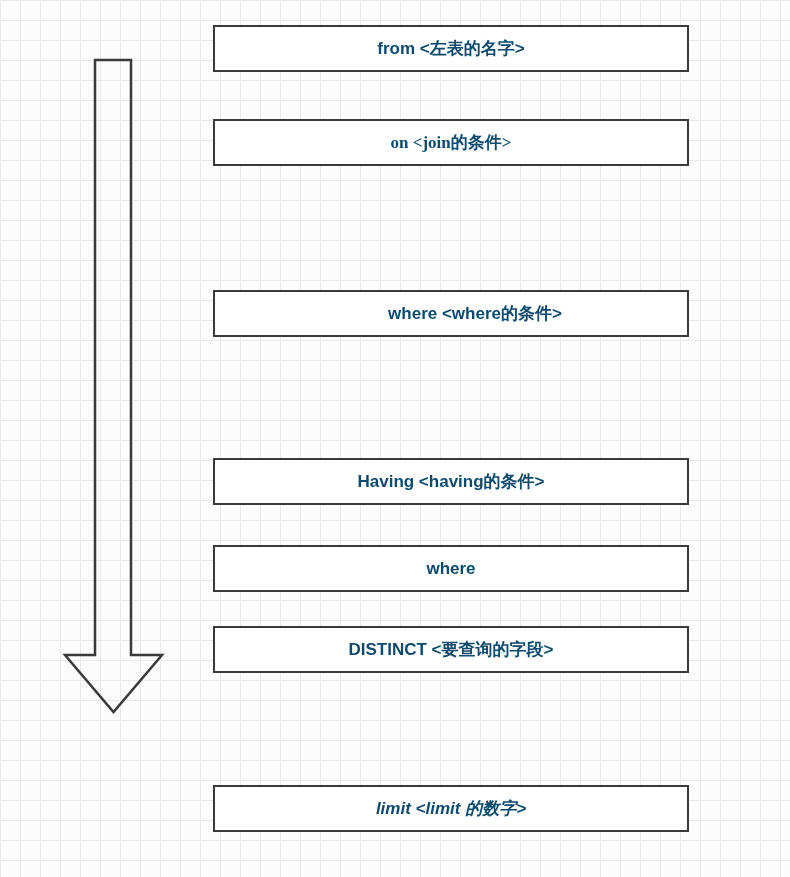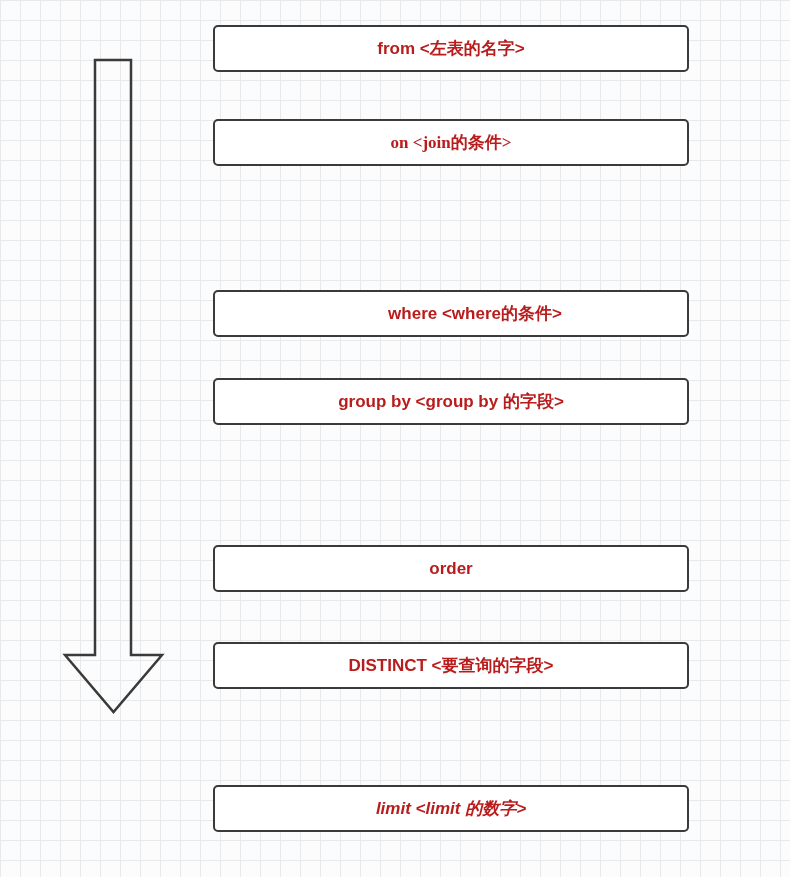--- a/index.html
+++ b/index.html
@@ -22,38 +22,38 @@
     background-size: 20px 20px;
   }
 
   .flow-box {
     position: absolute;
     left: 213px;
     width: 476px;
     height: 47px;
     background: #ffffff;
     border: 2.5px solid #3a3a3a;
-    border-radius: 5px;
+    border-radius: 0;
     display: flex;
     align-items: center;
     justify-content: center;
     font-size: 17px;
     font-weight: bold;
-    color: #b91c1c;
+    color: #0c4a6e;
     white-space: nowrap;
   }
 
   .box-0 { top: 25px; }
   .box-1 { top: 119px; font-family: Liberation Serif, serif; }
   .box-2 { top: 204px; }
   .box-3 { top: 290px; padding-left: 48px; }
   .box-4 { top: 378px; }
   .box-5 { top: 458px; }
   .box-6 { top: 545px; }
-  .box-7 { top: 642px; text-align: right; }
+  .box-7 { top: 626px; text-align: right; }
   .box-8 { top: 706px; }
   .box-9 { top: 785px; font-style: italic; }
 
   .arrow-svg {
     position: absolute;
     left: 0;
     top: 0;
     width: 790px;
     height: 877px;
     pointer-events: none;
@@ -64,18 +64,18 @@
 
 <div class="canvas">
 
   <svg class="arrow-svg" viewBox="0 0 790 877" xmlns="http://www.w3.org/2000/svg">
     <polygon points="95,60 131,60 131,655 162,655 113.5,712 65,655 95,655" fill="none" stroke="#3a3a3a" stroke-width="2.5" stroke-linejoin="miter"></polygon>
   </svg>
 
   <div class="flow-box box-0">from  &lt;左表的名字&gt;</div>
   <div class="flow-box box-1">on &lt;join的条件&gt;</div>
   <div class="flow-box box-3">where &lt;where的条件&gt;</div>
-  <div class="flow-box box-4">group by &lt;group by 的字段&gt;</div>
-  <div class="flow-box box-6">order</div>
+  <div class="flow-box box-5">Having &lt;having的条件&gt;</div>
+  <div class="flow-box box-6">where</div>
   <div class="flow-box box-7">DISTINCT &lt;要查询的字段&gt;</div>
   <div class="flow-box box-9">limit &lt;limit 的数字&gt;</div>
 
 </div>
 
 </body></html>

